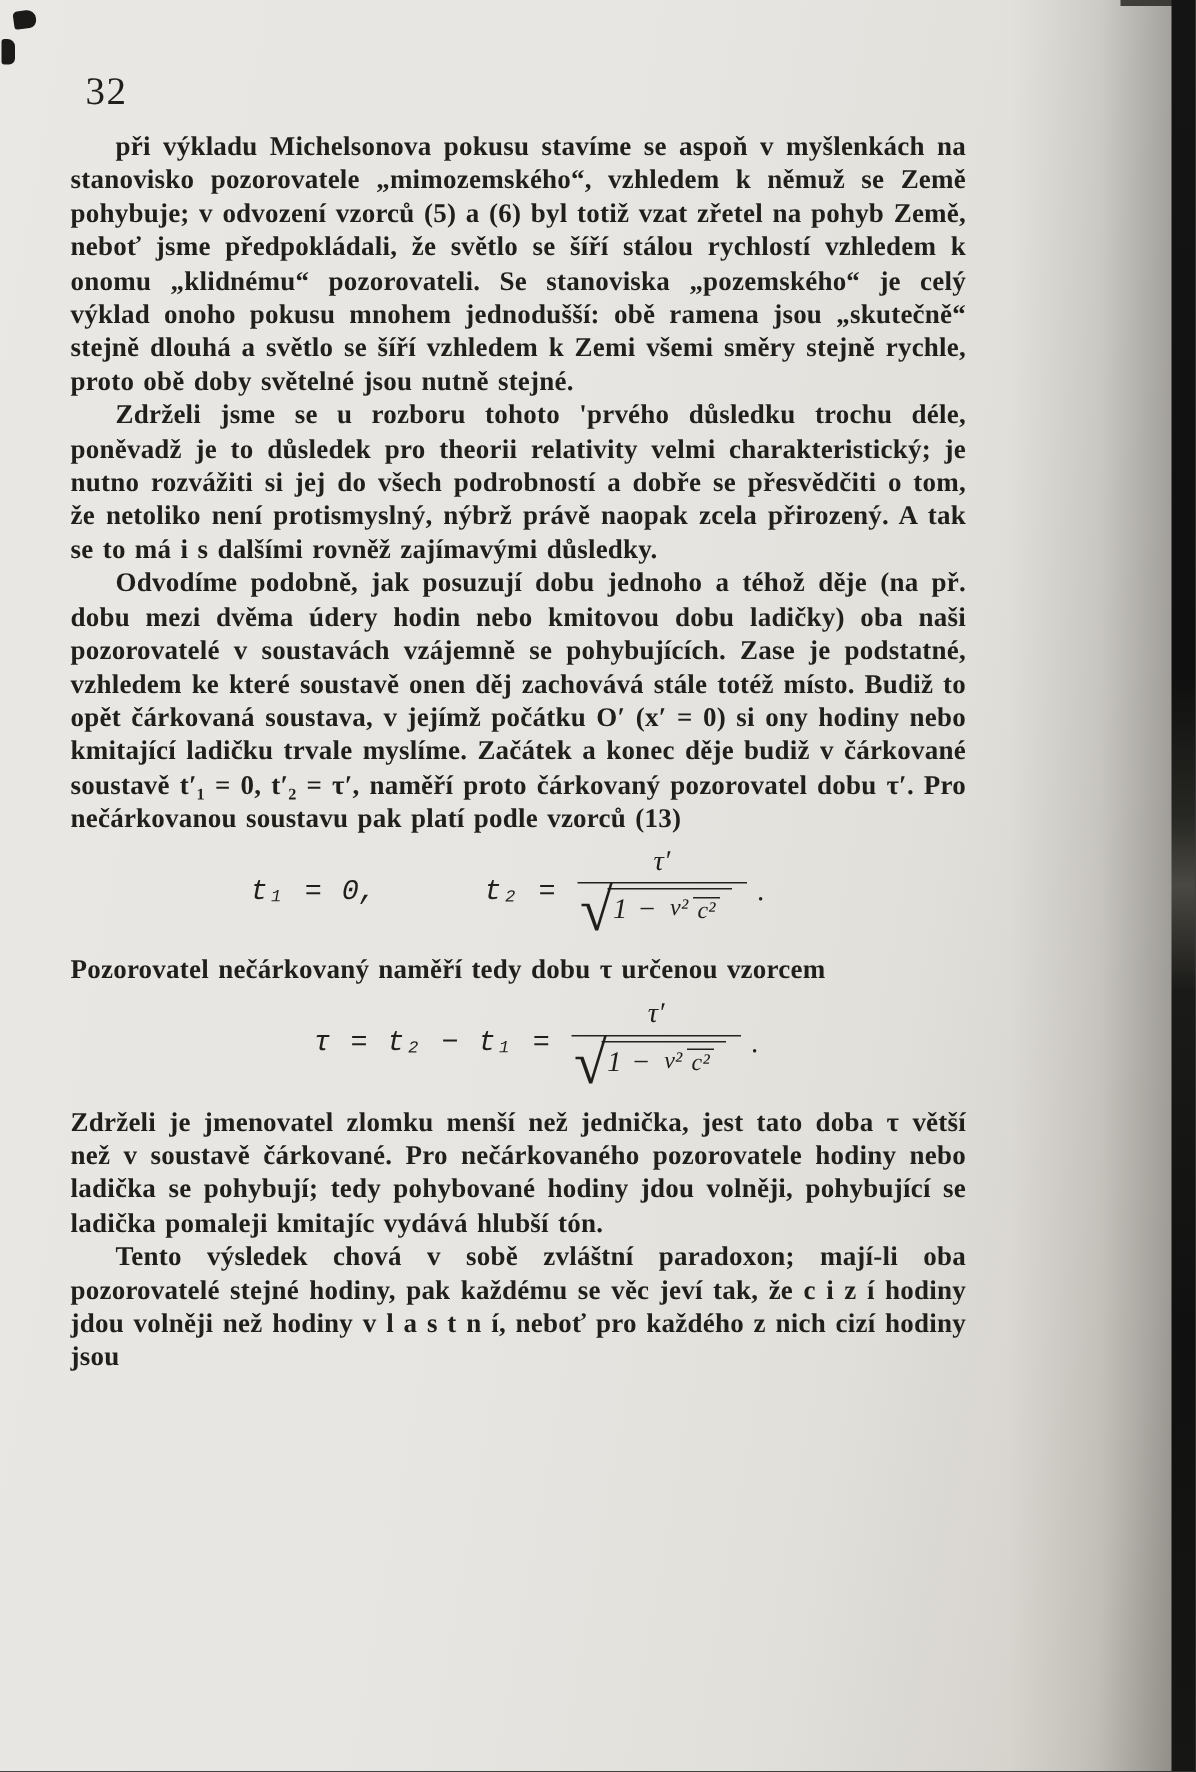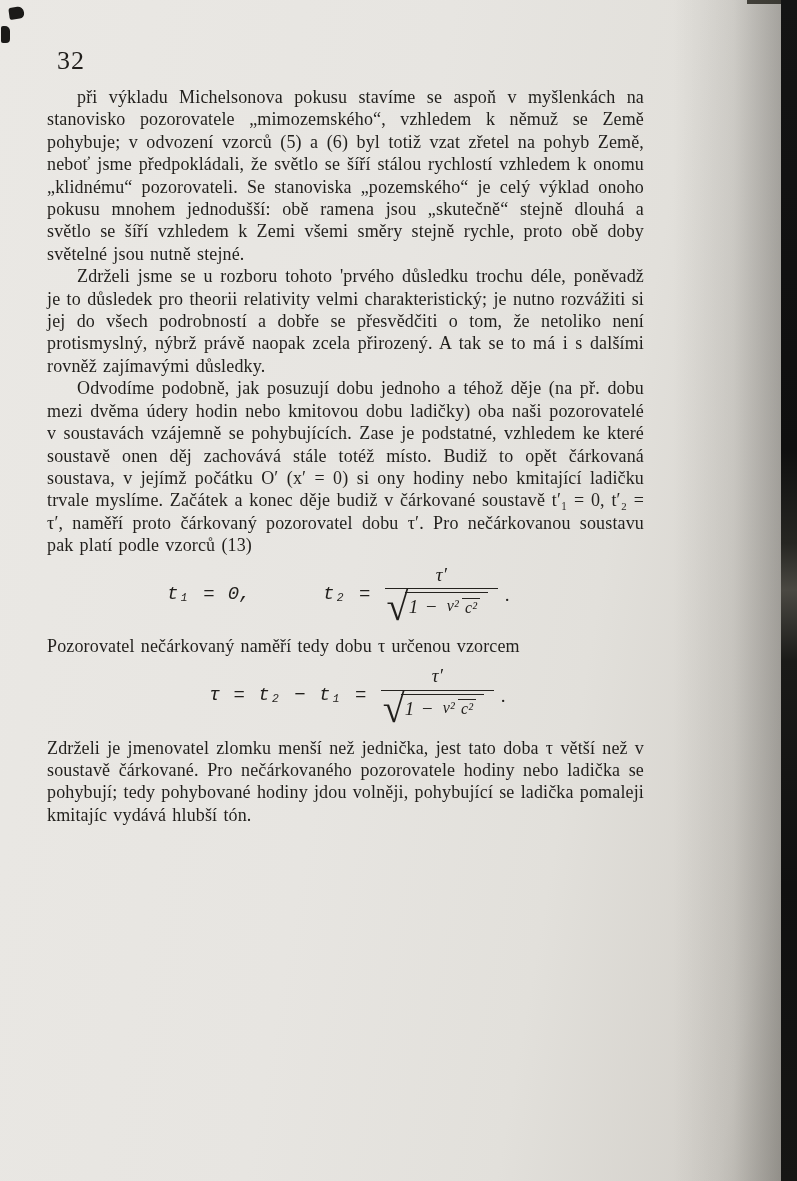--- a/index.html
+++ b/index.html
@@ -15,21 +15,21 @@
   }
   .page-number {
     position: absolute; top: 46px; left: 57px;
     font-size: 26px; letter-spacing: 1px;
   }
   .text-block {
     position: absolute; top: 86px; left: 47px; width: 597px;
     font-size: 18px; line-height: 22.4px;
     text-align: justify; letter-spacing: 0.15px; word-spacing: 1.5px;
   }
-  .text-block p { margin: 0; }
+  .text-block p { margin: 0; font-weight: bold; }
   .text-block p.indent { text-indent: 30px; }
 
   
   .formula {
     display: flex; align-items: center;
     font-style: italic; font-size: 19px; line-height: 1.15;
     margin: 7px 0 9px 0;
   }
   .formula-1 { padding-left: 120px; }
   .formula-1 .f-gap { width: 72px; }
@@ -128,19 +128,20 @@
               <span class="sf-num">v²</span>
               <span class="sf-den">c²</span>
             </span>
           </span>
         </span>
       </span>
       <span class="fperiod">.</span>
     </div>
 
     <p>Zdrželi je jmenovatel zlomku menší než jednička, jest tato doba τ větší než v soustavě čárkované. Pro nečárkovaného pozorovatele hodiny nebo ladička se pohybují; tedy pohybované hodiny jdou volněji, pohybující se ladička pomaleji kmitajíc vydává hlubší tón.</p>
+    <p class="indent">Tento výsledek chová v sobě zvláštní paradoxon; mají-li oba pozorovatelé stejné hodiny, pak každému se věc jeví tak, že c i z í hodiny jdou volněji než hodiny v l a s t n í, neboť pro každého z nich cizí hodiny jsou</p>
 
   </div>
 
   <div class="edge-shadow"></div>
   <div class="edge-strip"></div>
 
 </div>
 
 </body></html>

